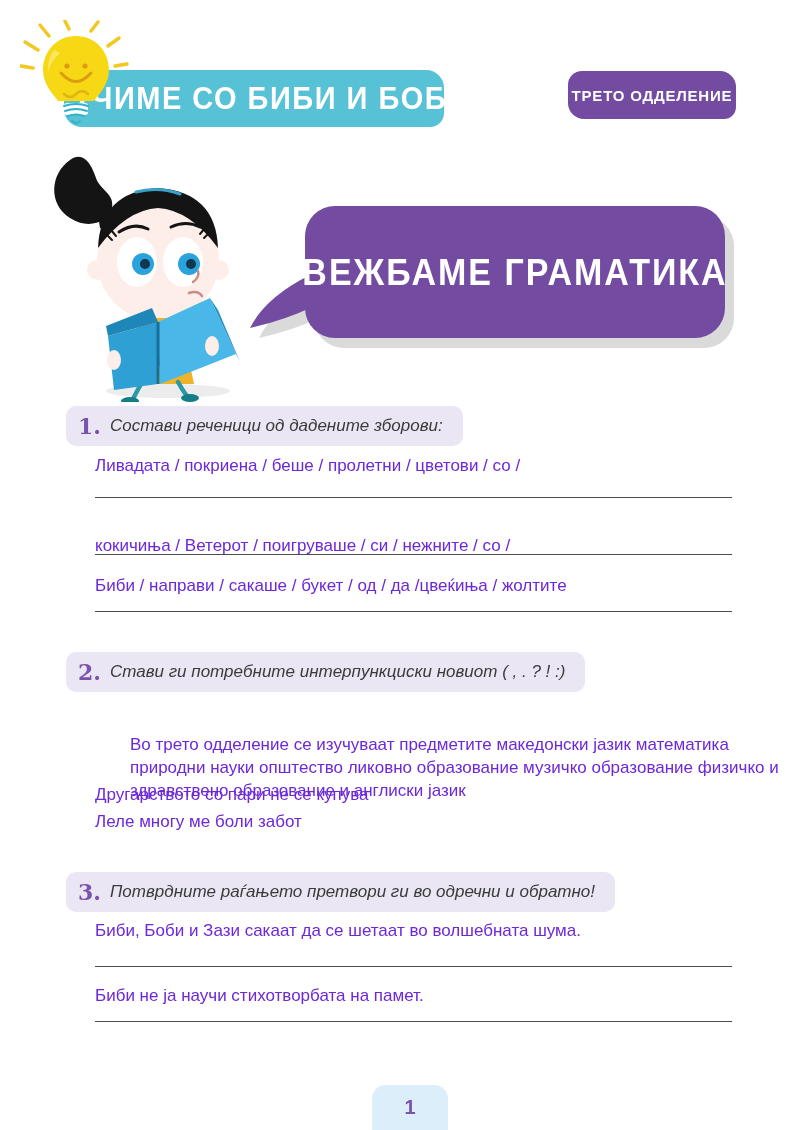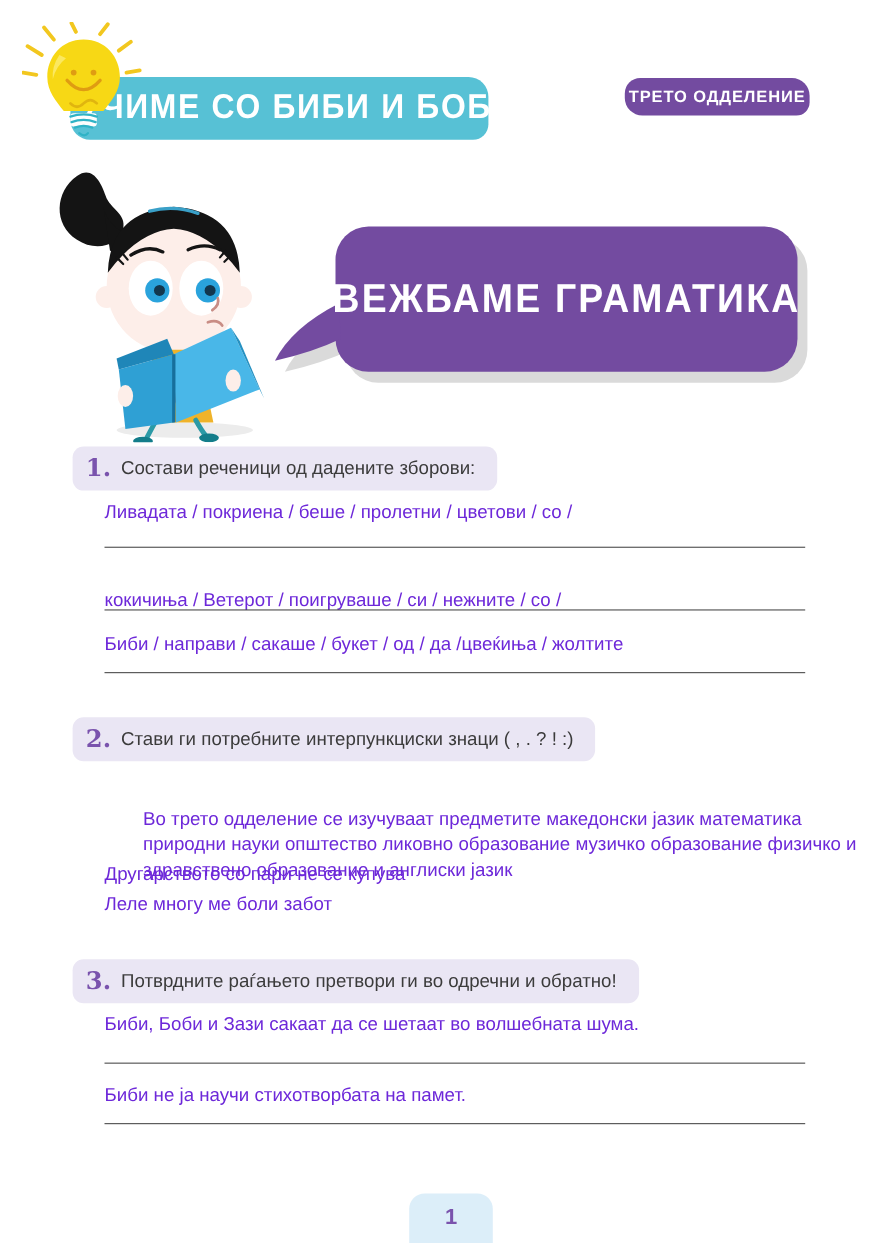--- a/index.html
+++ b/index.html
@@ -13,21 +13,21 @@
     position:absolute;left:64px;top:70px;width:380px;height:57px;
     background:#57c1d5;border-radius:16px 18px 14px 18px;
     display:flex;align-items:center;justify-content:center;z-index:1;
   }
   .banner-title{
     color:#ffffff;font-size:29px;font-weight:bold;letter-spacing:1.5px;
     padding-left:34px;white-space:nowrap;transform:scaleY(1.08);
   }
   .bulb{position:absolute;left:20px;top:20px;z-index:2;}
   .badge{
-    position:absolute;left:568px;top:71px;width:168px;height:34px;
+    position:absolute;left:568px;top:71px;width:168px;height:48px;
     background:#734ba0;border-radius:14px 16px 12px 16px;
     display:flex;align-items:center;justify-content:center;
   }
   .badge-title{color:#fff;font-size:15px;font-weight:bold;letter-spacing:.8px;white-space:nowrap;}
   
   .girl{position:absolute;left:40px;top:150px;}
   .bubble-wrap{position:absolute;left:240px;top:198px;width:505px;height:165px;}
   .bubble-text{
     position:absolute;left:65px;top:8px;width:420px;height:132px;
     display:flex;align-items:center;justify-content:center;
@@ -36,21 +36,21 @@
   }
   
   .pill{
     position:absolute;left:66px;background:#eae6f4;border-radius:10px;
     display:inline-flex;align-items:center;padding:7px 20px 7px 12px;
   }
   .pill .num{
     color:#7a53ad;font-size:22px;font-weight:bold;margin-right:9px;
     font-family:"DejaVu Serif", serif;
   }
-  .pill .ttl{font-size:17px;color:#3b3b3b;white-space:nowrap;}
+  .pill .ttl{font-size:17px;color:#3b3b3b;white-space:nowrap;font-style:italic;}
   .row{
     position:absolute;left:95px;width:655px;font-size:17px;color:#6d28d9;
     line-height:23px;
   }
   .ansline{
     position:absolute;left:95px;width:637px;height:0;
     border-top:1.6px solid #4c4c4c;
   }
   
   .pagetab{
@@ -171,21 +171,21 @@
   </div>
   <div class="row" style="top:454px;">Ливадата / покриена / беше / пролетни / цветови / со /</div>
   <div class="ansline" style="top:497px;"></div>
   <div class="row" style="top:534px;">кокичиња / Ветерот / поигруваше / си / нежните / со /</div>
   <div class="ansline" style="top:554px;"></div>
   <div class="row" style="top:562px;margin-top:12px;">Биби / направи / сакаше / букет / од / да /цвеќиња / жолтите</div>
   <div class="ansline" style="top:611px;"></div>
 
   <div class="pill" style="top:652px;">
     <span class="num">2.</span>
-    <span class="ttl">Стави ги потребните интерпункциски знаци ( , . ? ! :)</span>
+    <span class="ttl">Стави ги потребните интерпункциски новиот ( , . ? ! :)</span>
   </div>
   <div class="row" style="top:733px;width:662px;margin-left:35px;">Во трето одделение се изучуваат предметите македонски јазик математика природни науки општество ликовно образование музичко образование физичко и здравствено образование и англиски јазик</div>
   <div class="row" style="top:810px;">Леле многу ме боли забот</div>
   <div class="row" style="top:783px;">Другарството со пари не се купува</div>
 
   <div class="pill" style="top:872px;">
     <span class="num">3.</span>
     <span class="ttl">Потврдните раѓањето претвори ги во одречни и обратно!</span>
   </div>
   <div class="row" style="top:919px;">Биби, Боби и Зази сакаат да се шетаат во волшебната шума.</div>

